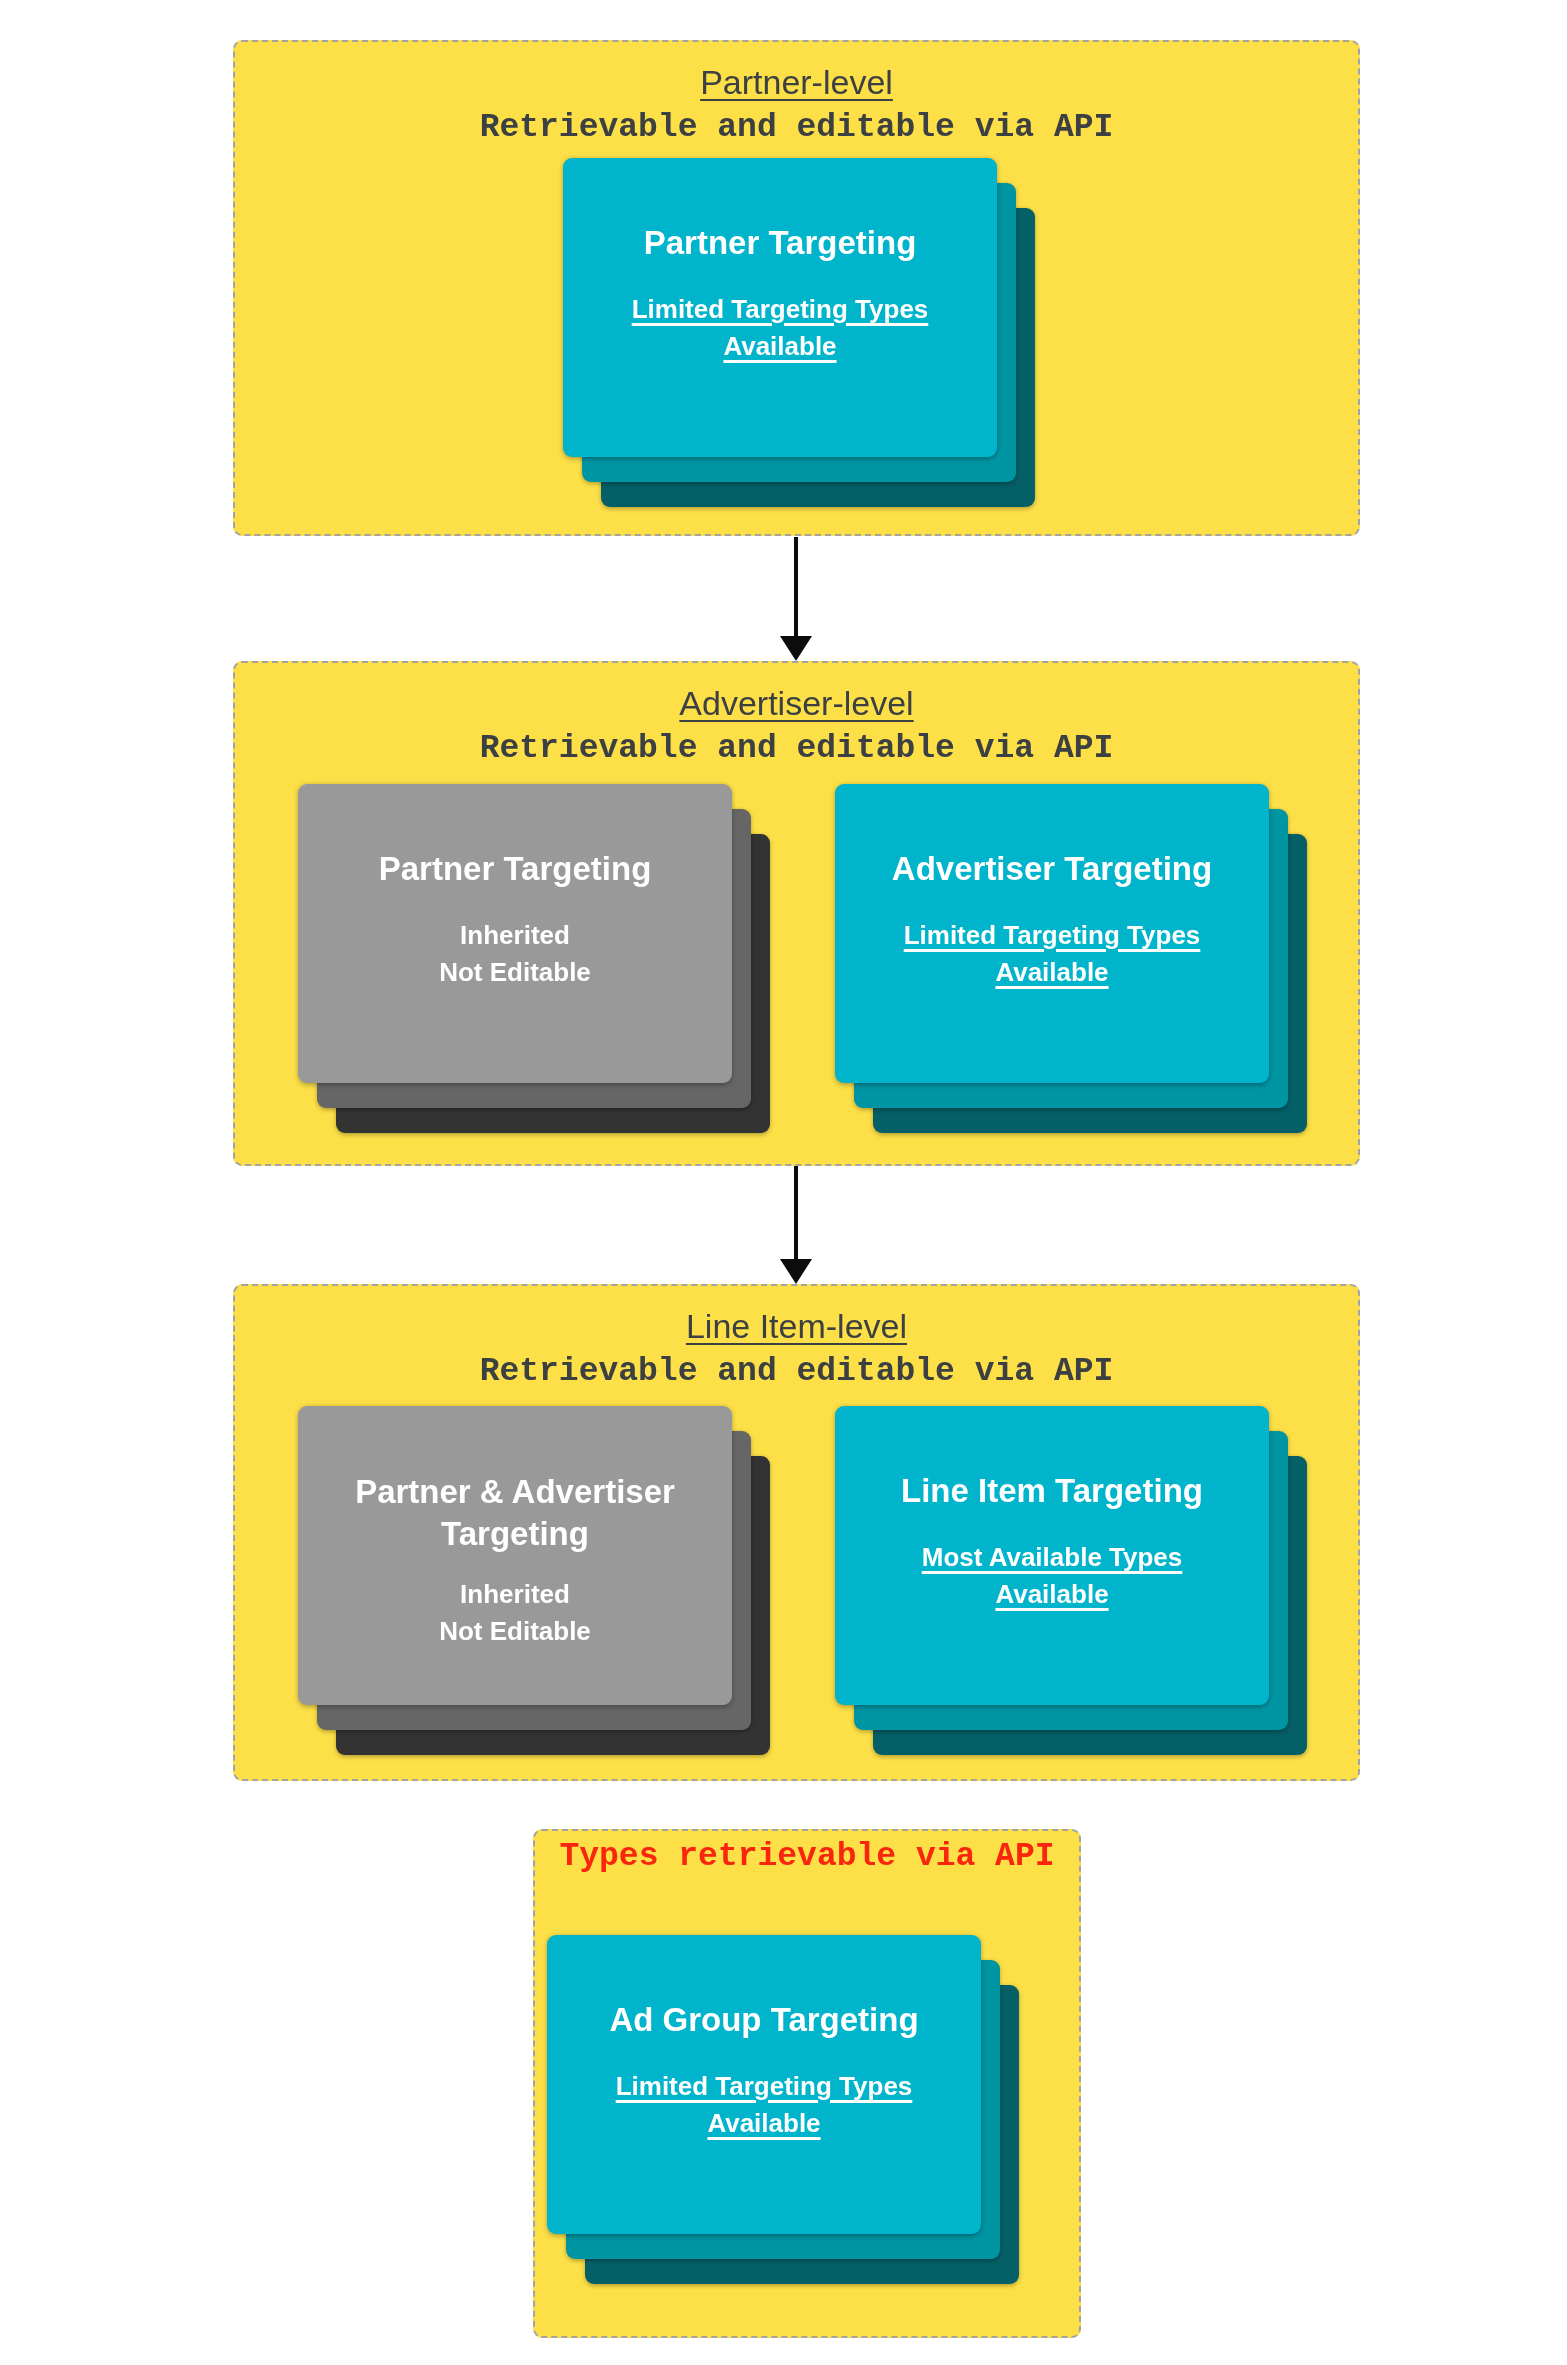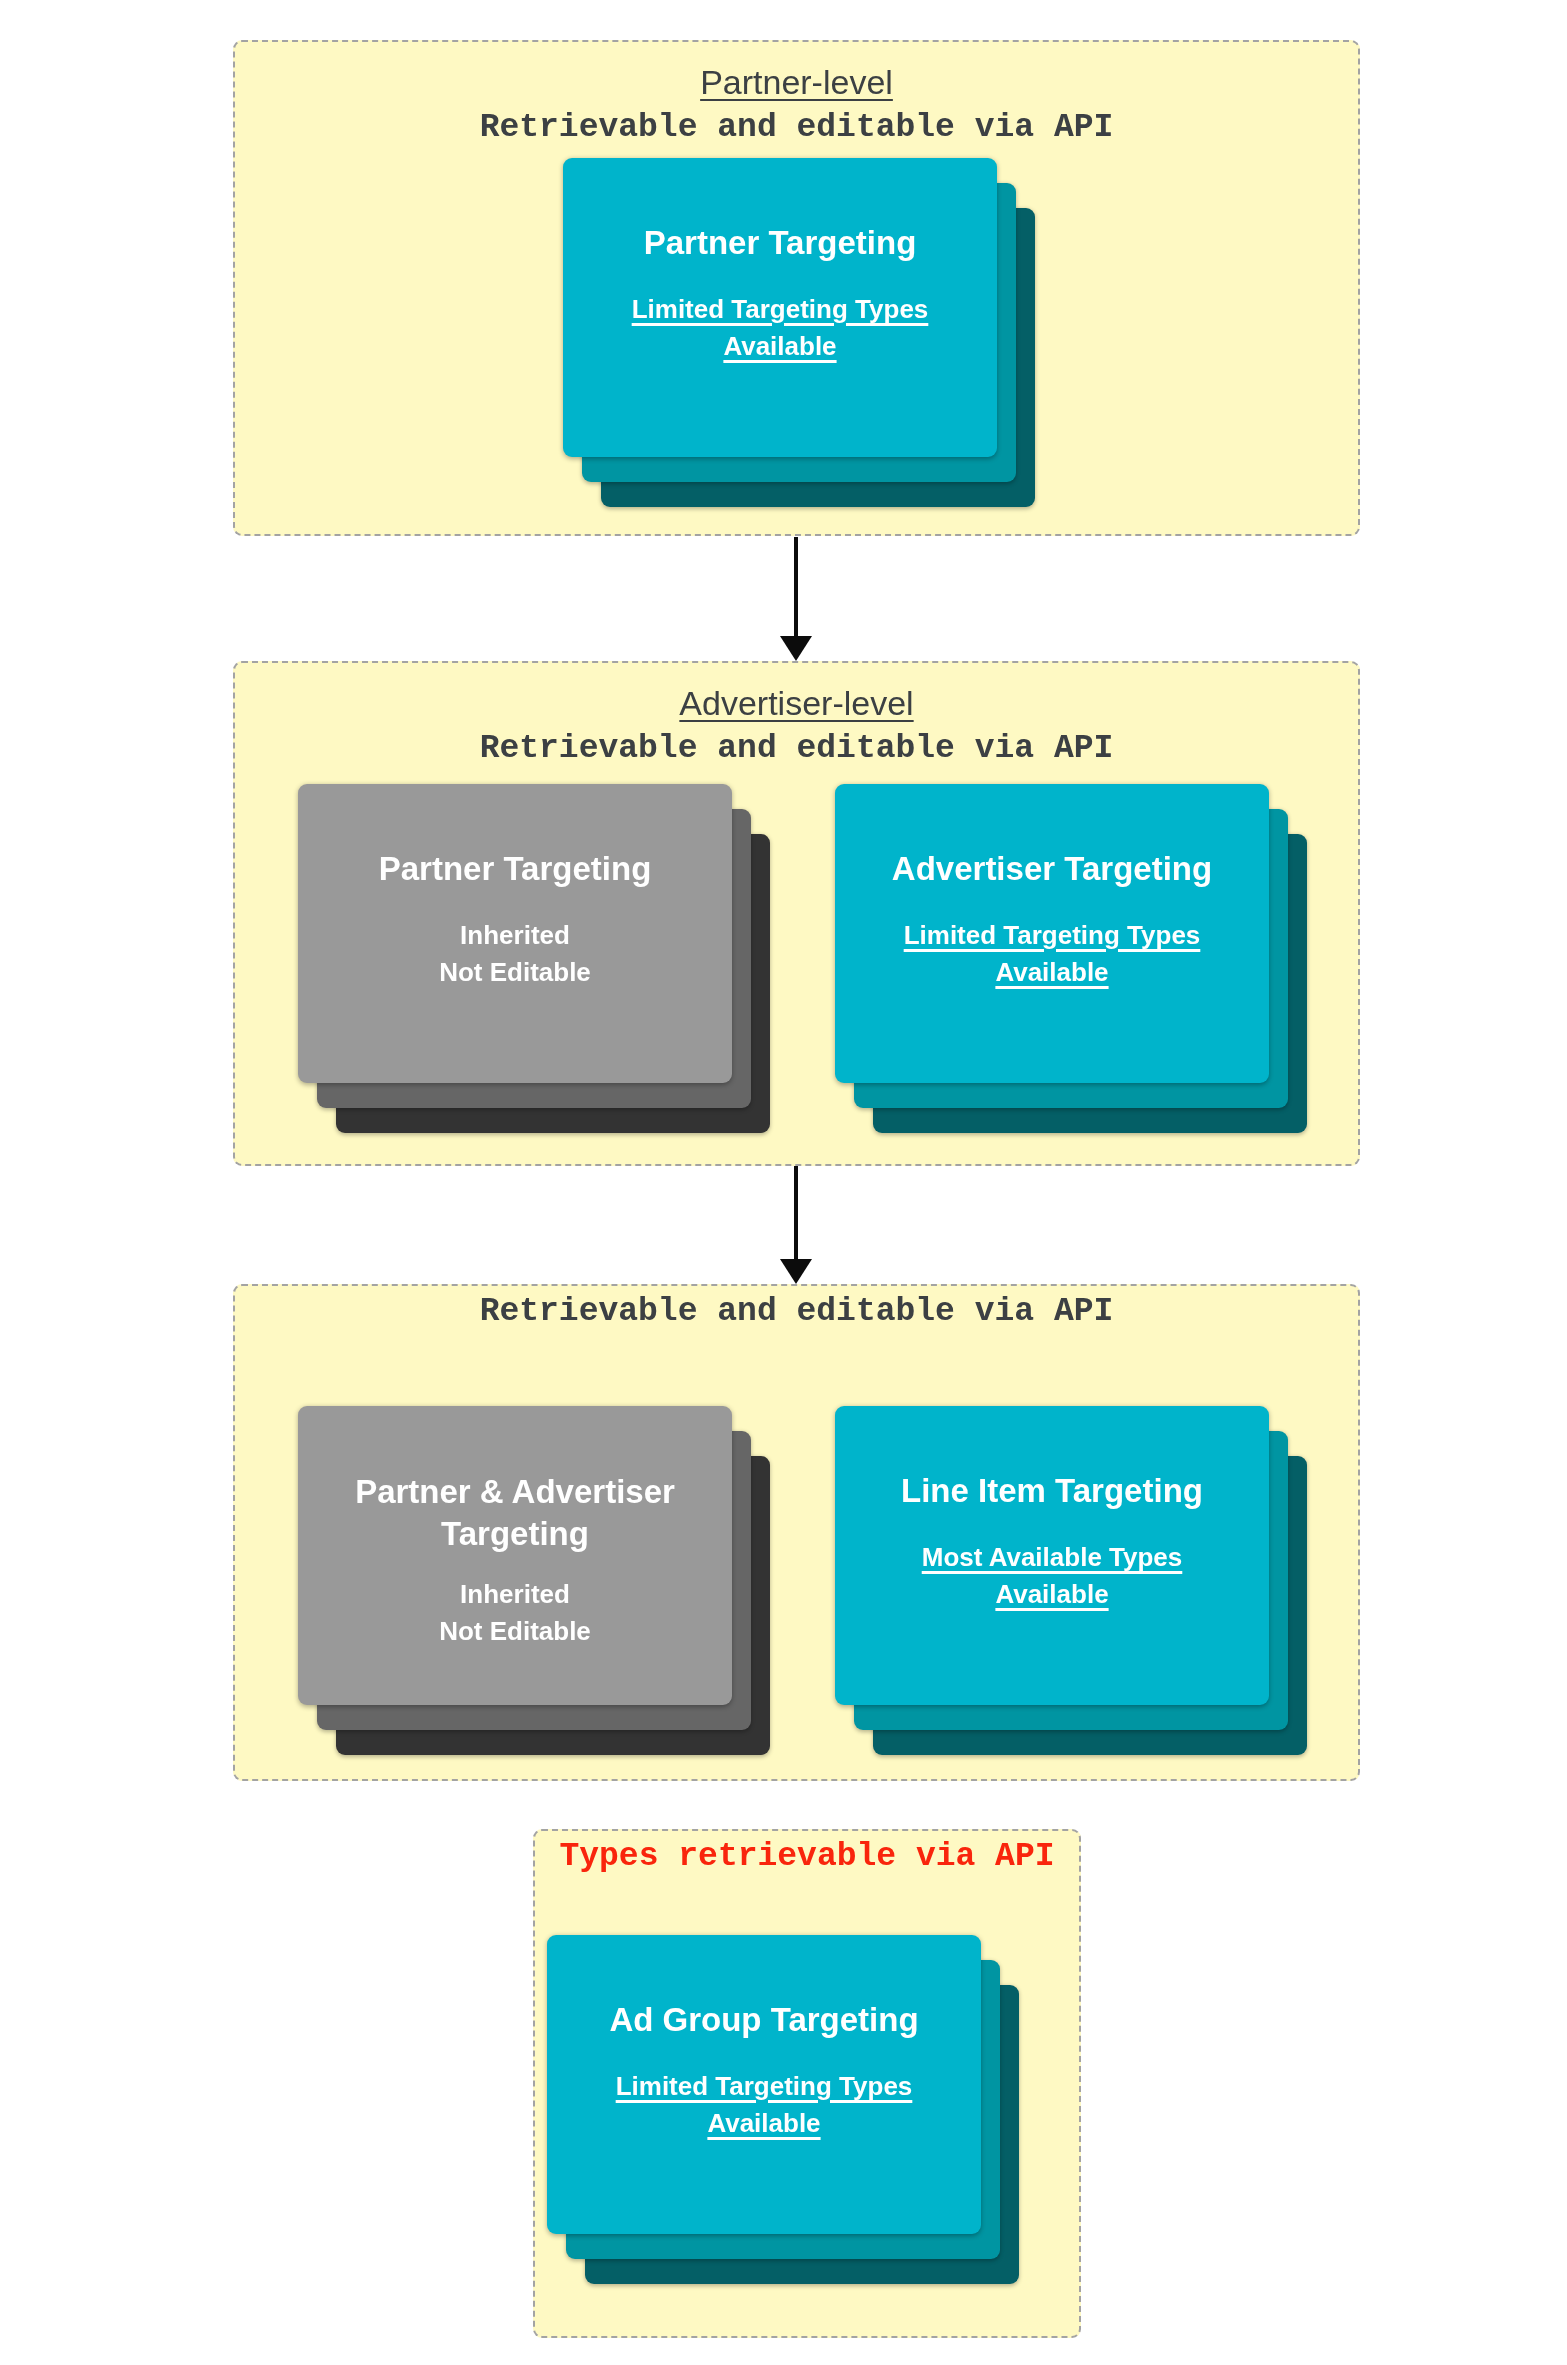--- a/index.html
+++ b/index.html
@@ -10,21 +10,21 @@
     background:#ffffff;
     font-family:"Liberation Sans",sans-serif;
     overflow:hidden;
   }
   
   .panel{
     position:absolute;
     box-sizing:border-box;
     border:2.7px dashed #a3a3a3;
     border-radius:9px;
-    background:#fef9c3;
+    background:#fde047;
     text-align:center;
   }
   .p1{left:233px;top:40px;width:1127px;height:496px;}
   .p2{left:233px;top:661px;width:1127px;height:505px;}
   .p3{left:233px;top:1284px;width:1127px;height:497px;}
   .p4{left:533px;top:1829px;width:548px;height:509px;}
 
   .panel-title{
     margin-top:21.4px;
     font-size:34px;
@@ -175,20 +175,21 @@
       </div>
     </div>
   </div>
 
   <div class="arrow a2">
     <span class="shaft"></span>
     <span class="head"></span>
   </div>
 
   <div class="panel p3">
+    <div class="panel-title">Line Item-level</div>
     <div class="panel-sub">Retrievable and editable via API</div>
     <div class="stack gray st3g">
       <div class="layer l3"></div>
       <div class="layer l2"></div>
       <div class="card tight">
         <div class="card-title">Partner &amp; Advertiser Targeting</div>
         <div class="card-sub">
           <div class="line">Inherited</div>
           <div class="line">Not Editable</div>
         </div>

